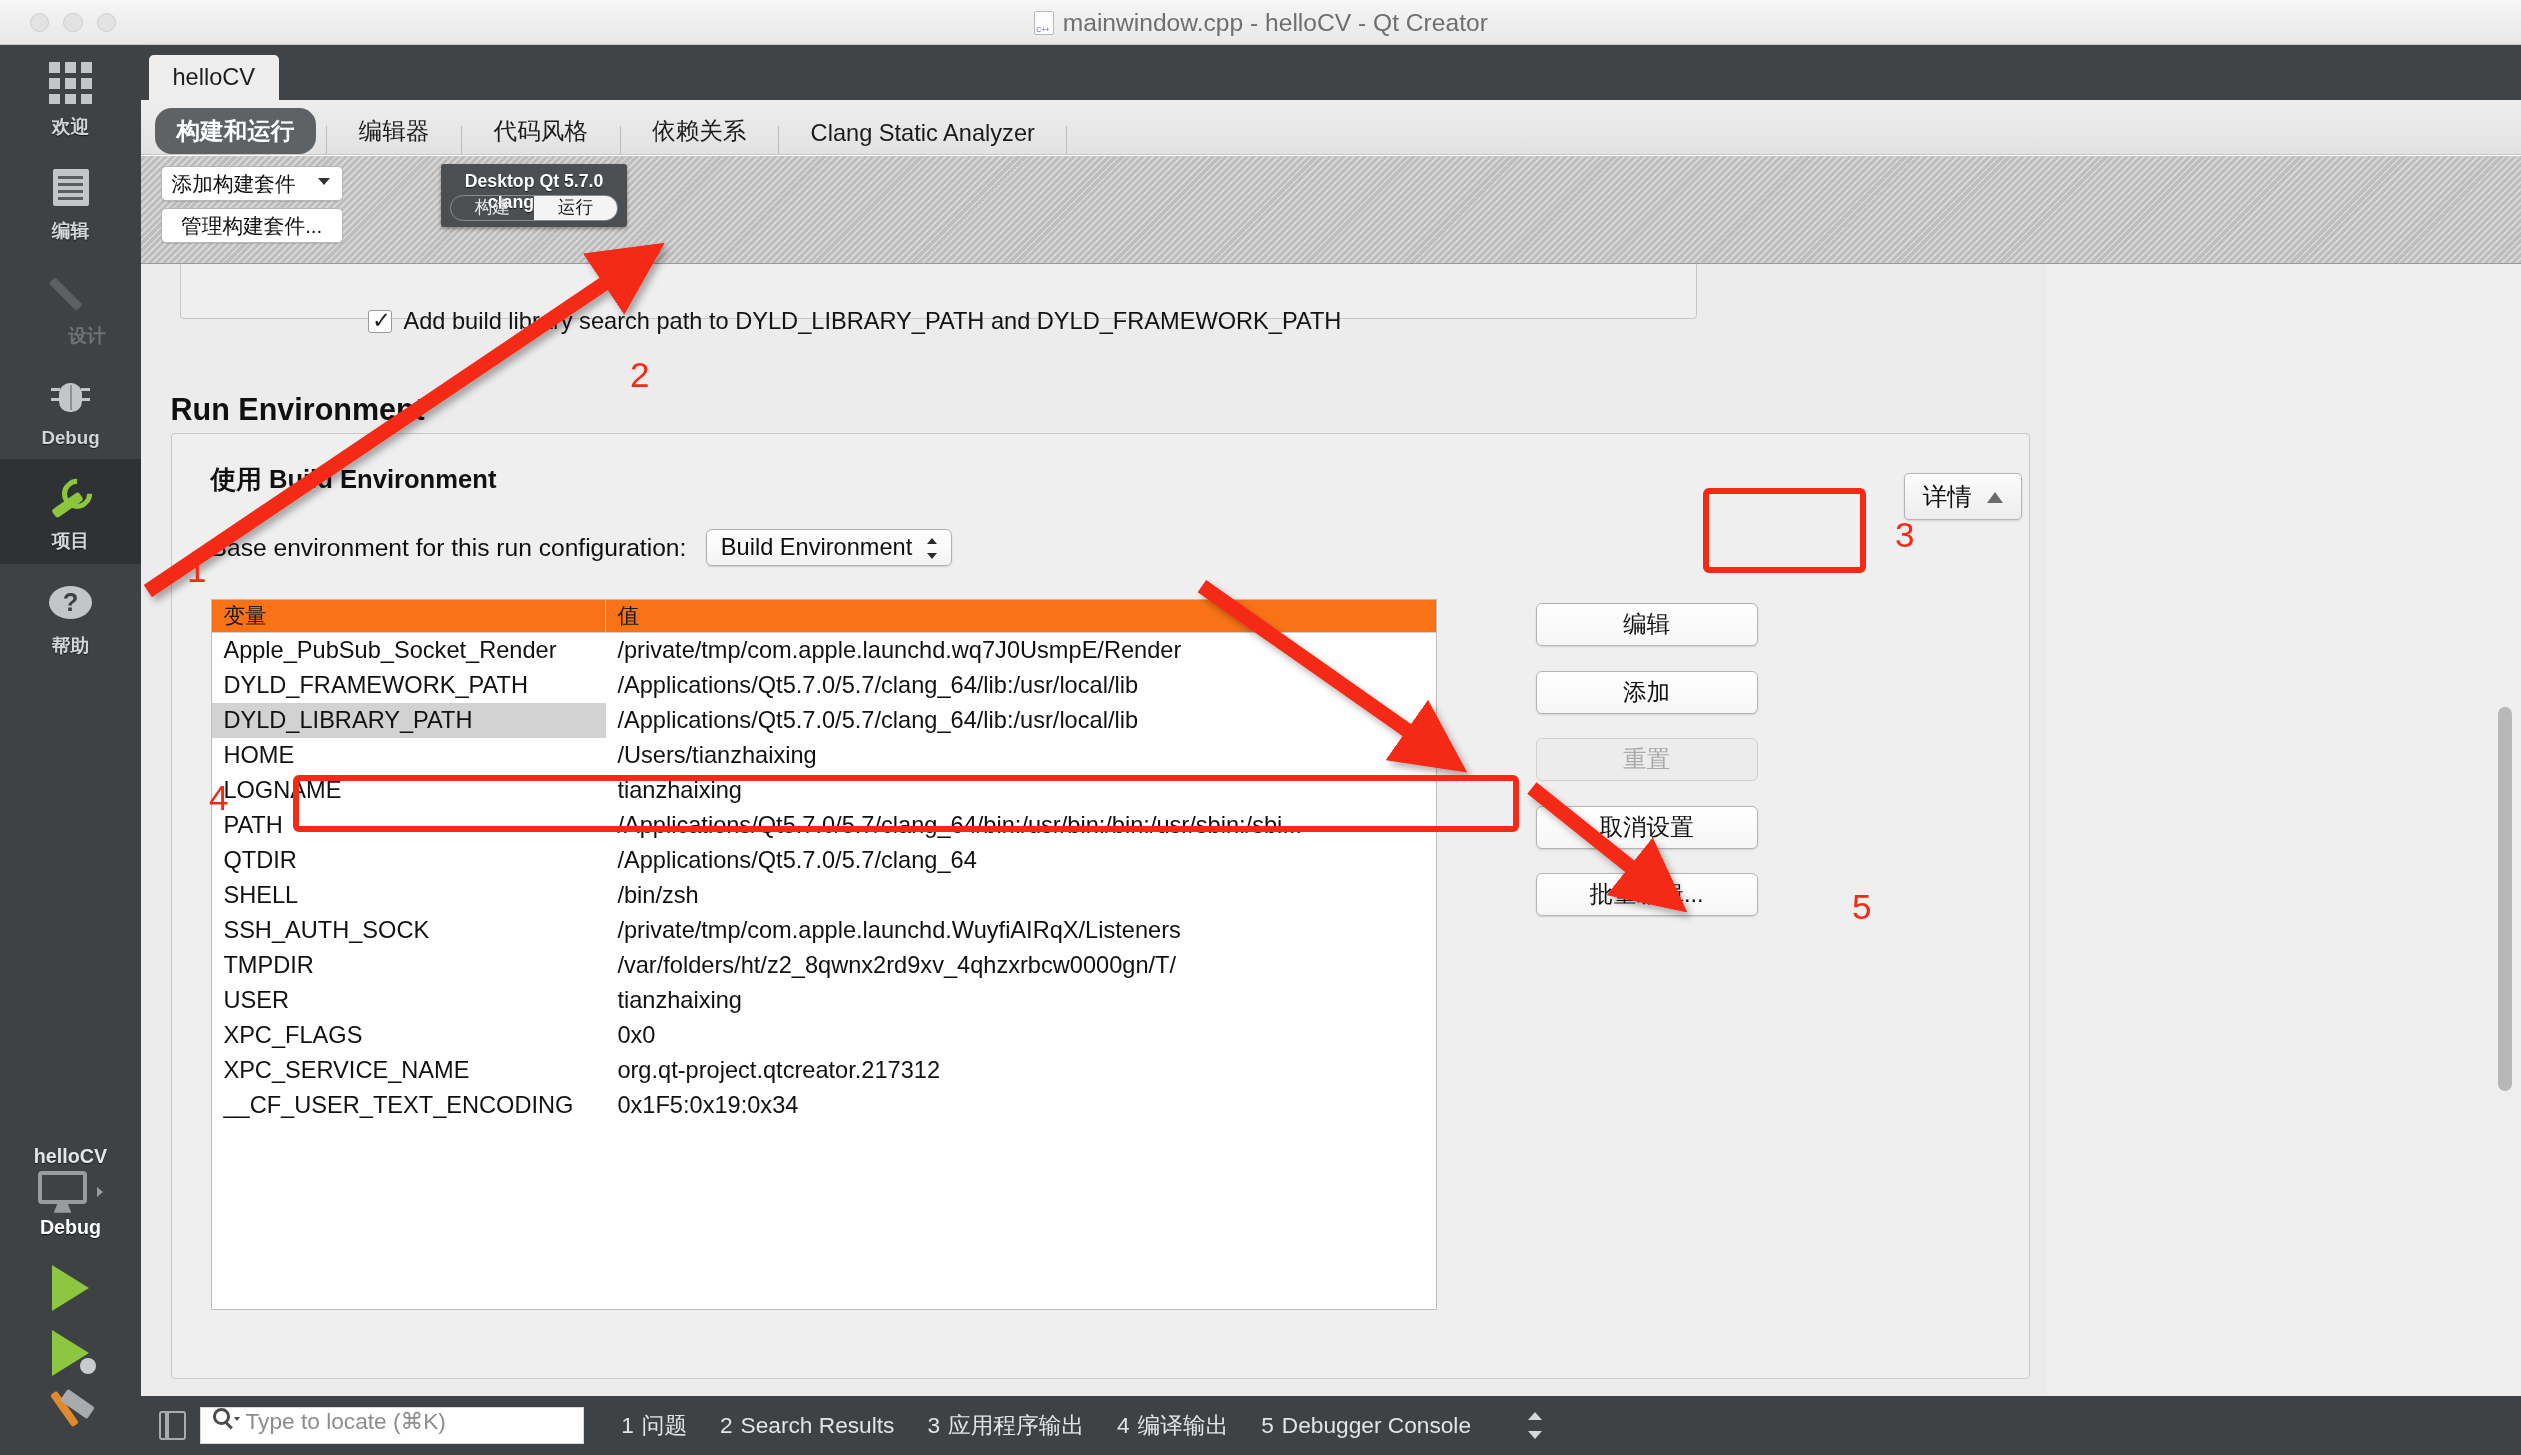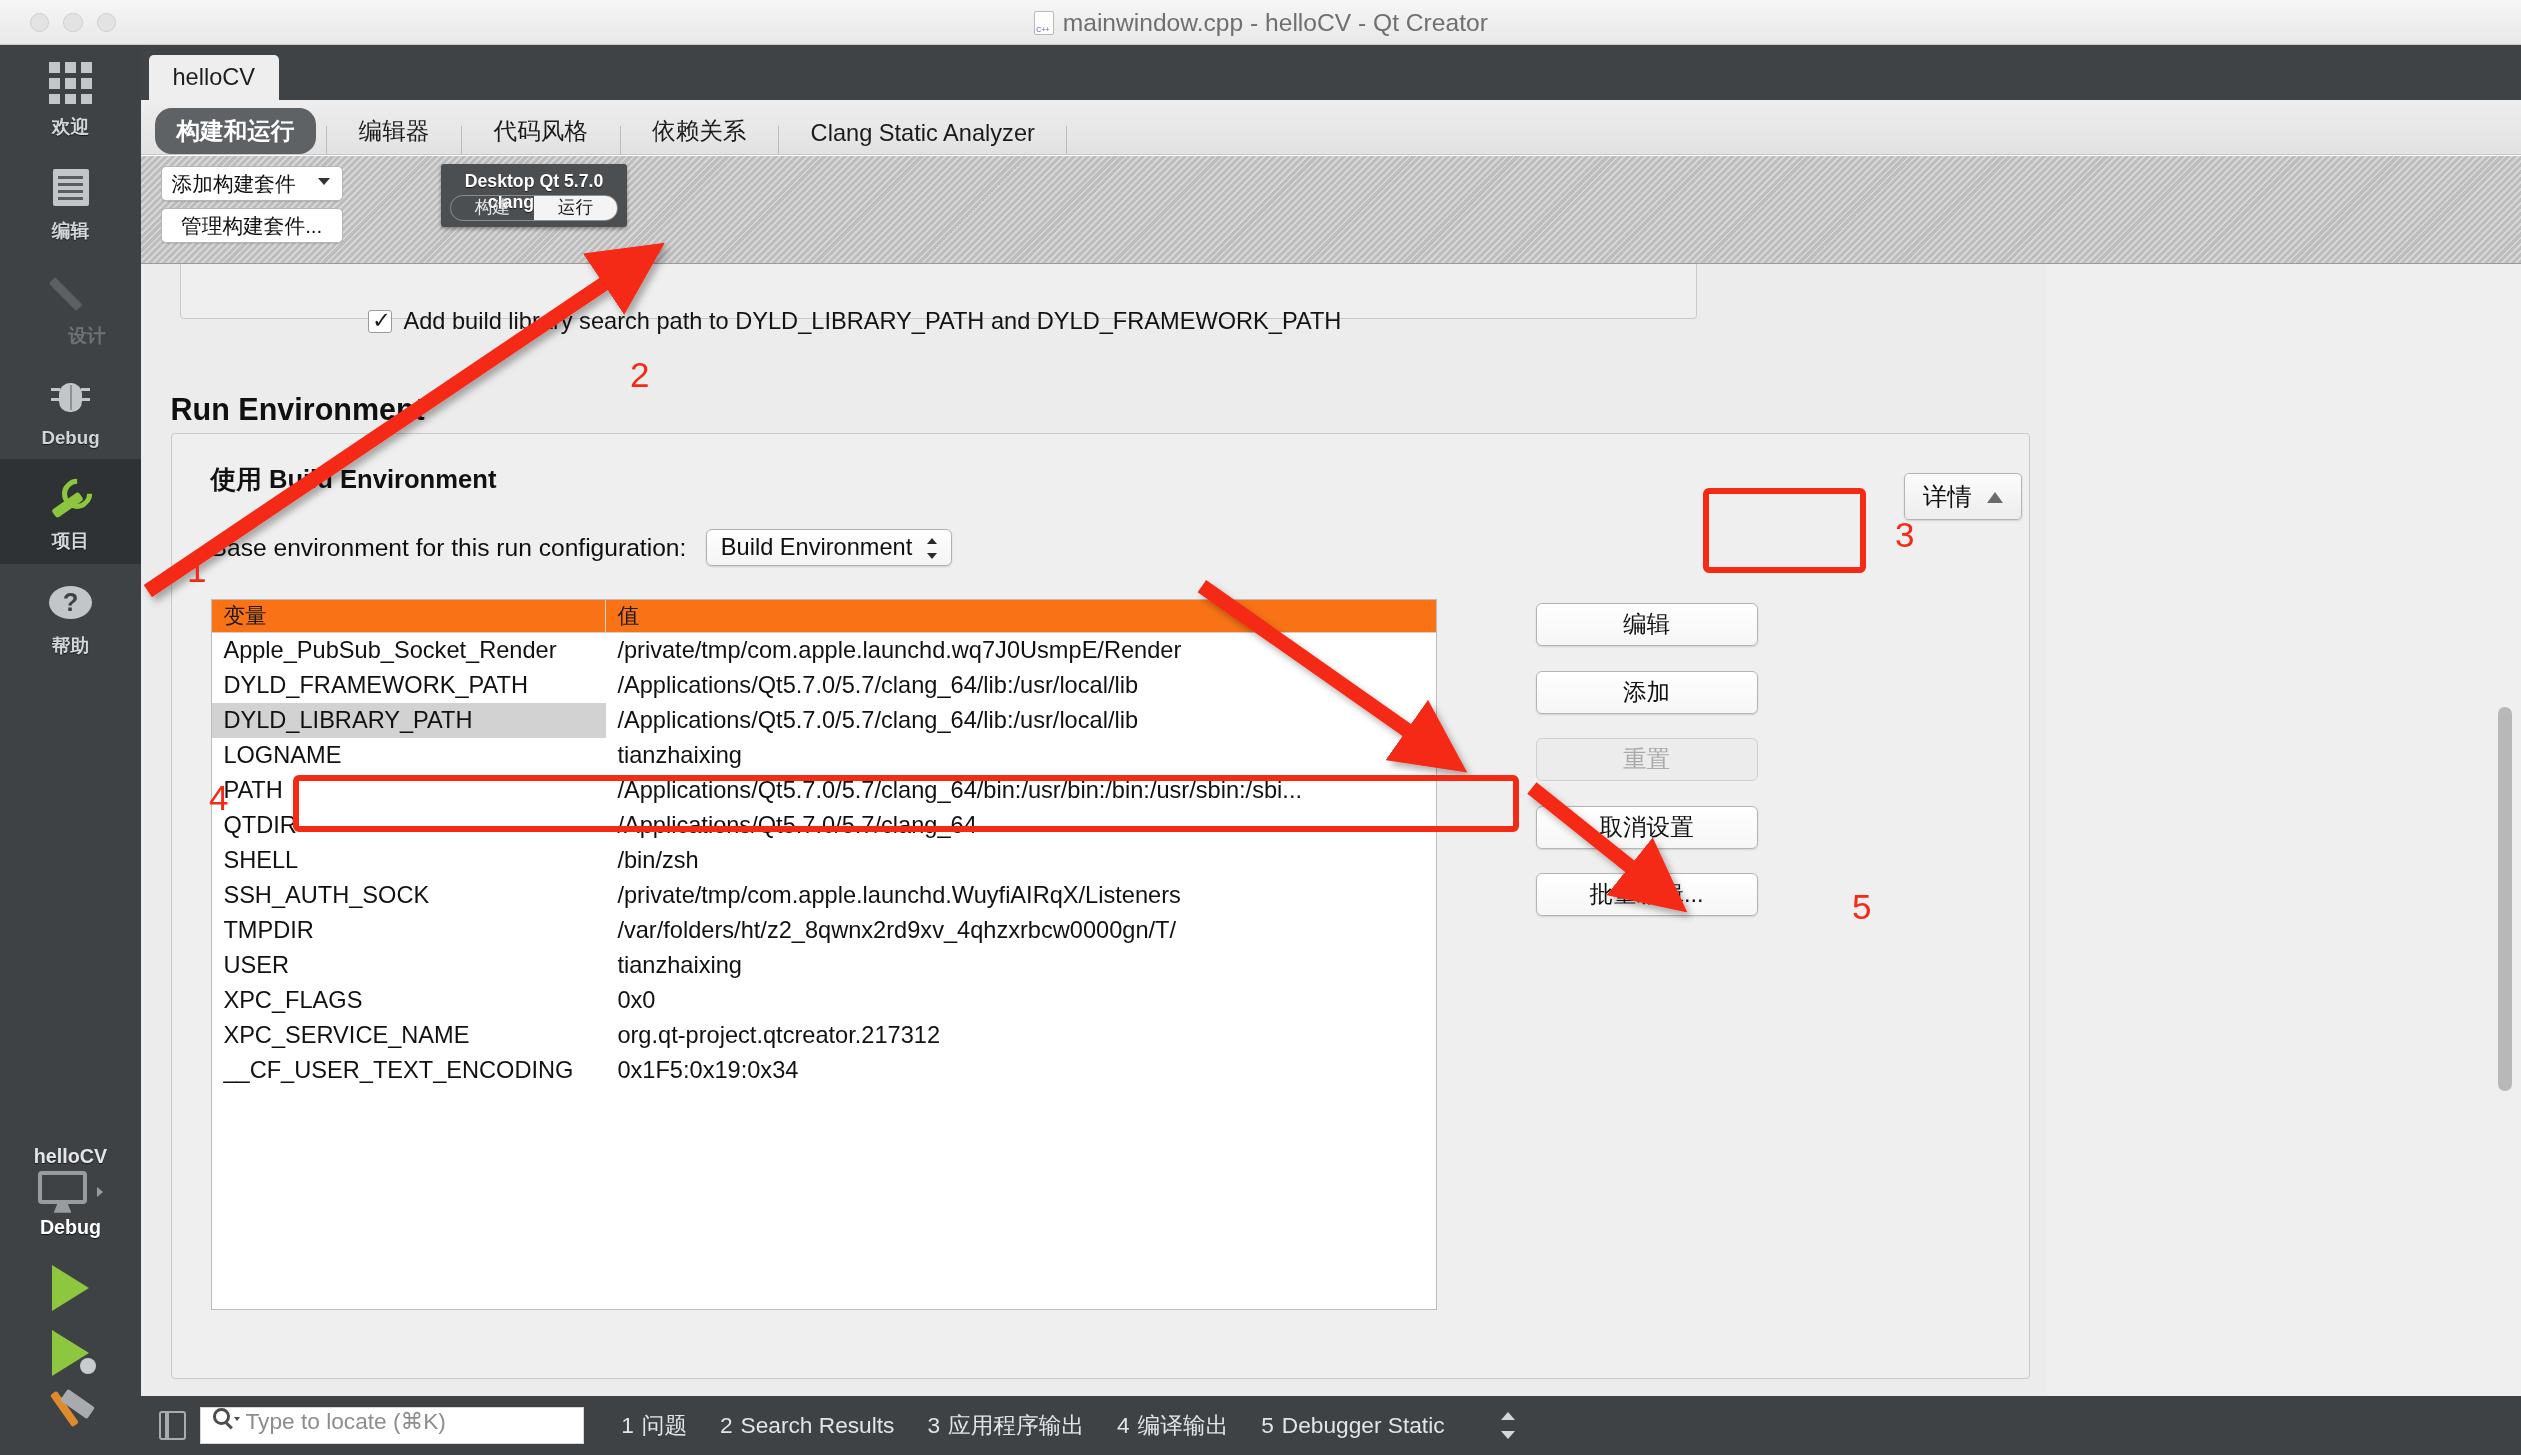--- a/index.html
+++ b/index.html
@@ -480,20 +480,24 @@
         </div>
         <div class="envrow">
           <div class="var">DYLD_FRAMEWORK_PATH</div>
           <div class="val">/Applications/Qt5.7.0/5.7/clang_64/lib:/usr/local/lib</div>
         </div>
         <div class="envrow sel">
           <div class="var">DYLD_LIBRARY_PATH</div>
           <div class="val">/Applications/Qt5.7.0/5.7/clang_64/lib:/usr/local/lib</div>
         </div>
         <div class="envrow">
+          <div class="var">HOME</div>
+          <div class="val">/Users/tianzhaixing</div>
+        </div>
+        <div class="envrow">
           <div class="var">LOGNAME</div>
           <div class="val">tianzhaixing</div>
         </div>
         <div class="envrow">
           <div class="var">PATH</div>
           <div class="val">/Applications/Qt5.7.0/5.7/clang_64/bin:/usr/bin:/bin:/usr/sbin:/sbi...</div>
         </div>
         <div class="envrow">
           <div class="var">QTDIR</div>
           <div class="val">/Applications/Qt5.7.0/5.7/clang_64</div>
@@ -556,21 +560,21 @@
     <div class="outitem">
       <b>2</b><span>Search Results</span>
     </div>
     <div class="outitem">
       <b>3</b><span>应用程序输出</span>
     </div>
     <div class="outitem">
       <b>4</b><span>编译输出</span>
     </div>
     <div class="outitem">
-      <b>5</b><span>Debugger Static</span>
+      <b>5</b><span>Debugger Console</span>
     </div>
     <div class="updowns"></div>
   </div>
 </div>
 
 <svg class="arrows" viewBox="0 0 2560 1478">
   <defs>
     <marker id="ah" markerWidth="5" markerHeight="5" refX="2.2" refY="2.5" orient="auto">
       <path d="M0,0 L5,2.5 L0,5 Z" fill="#f42a15"></path>
     </marker>

